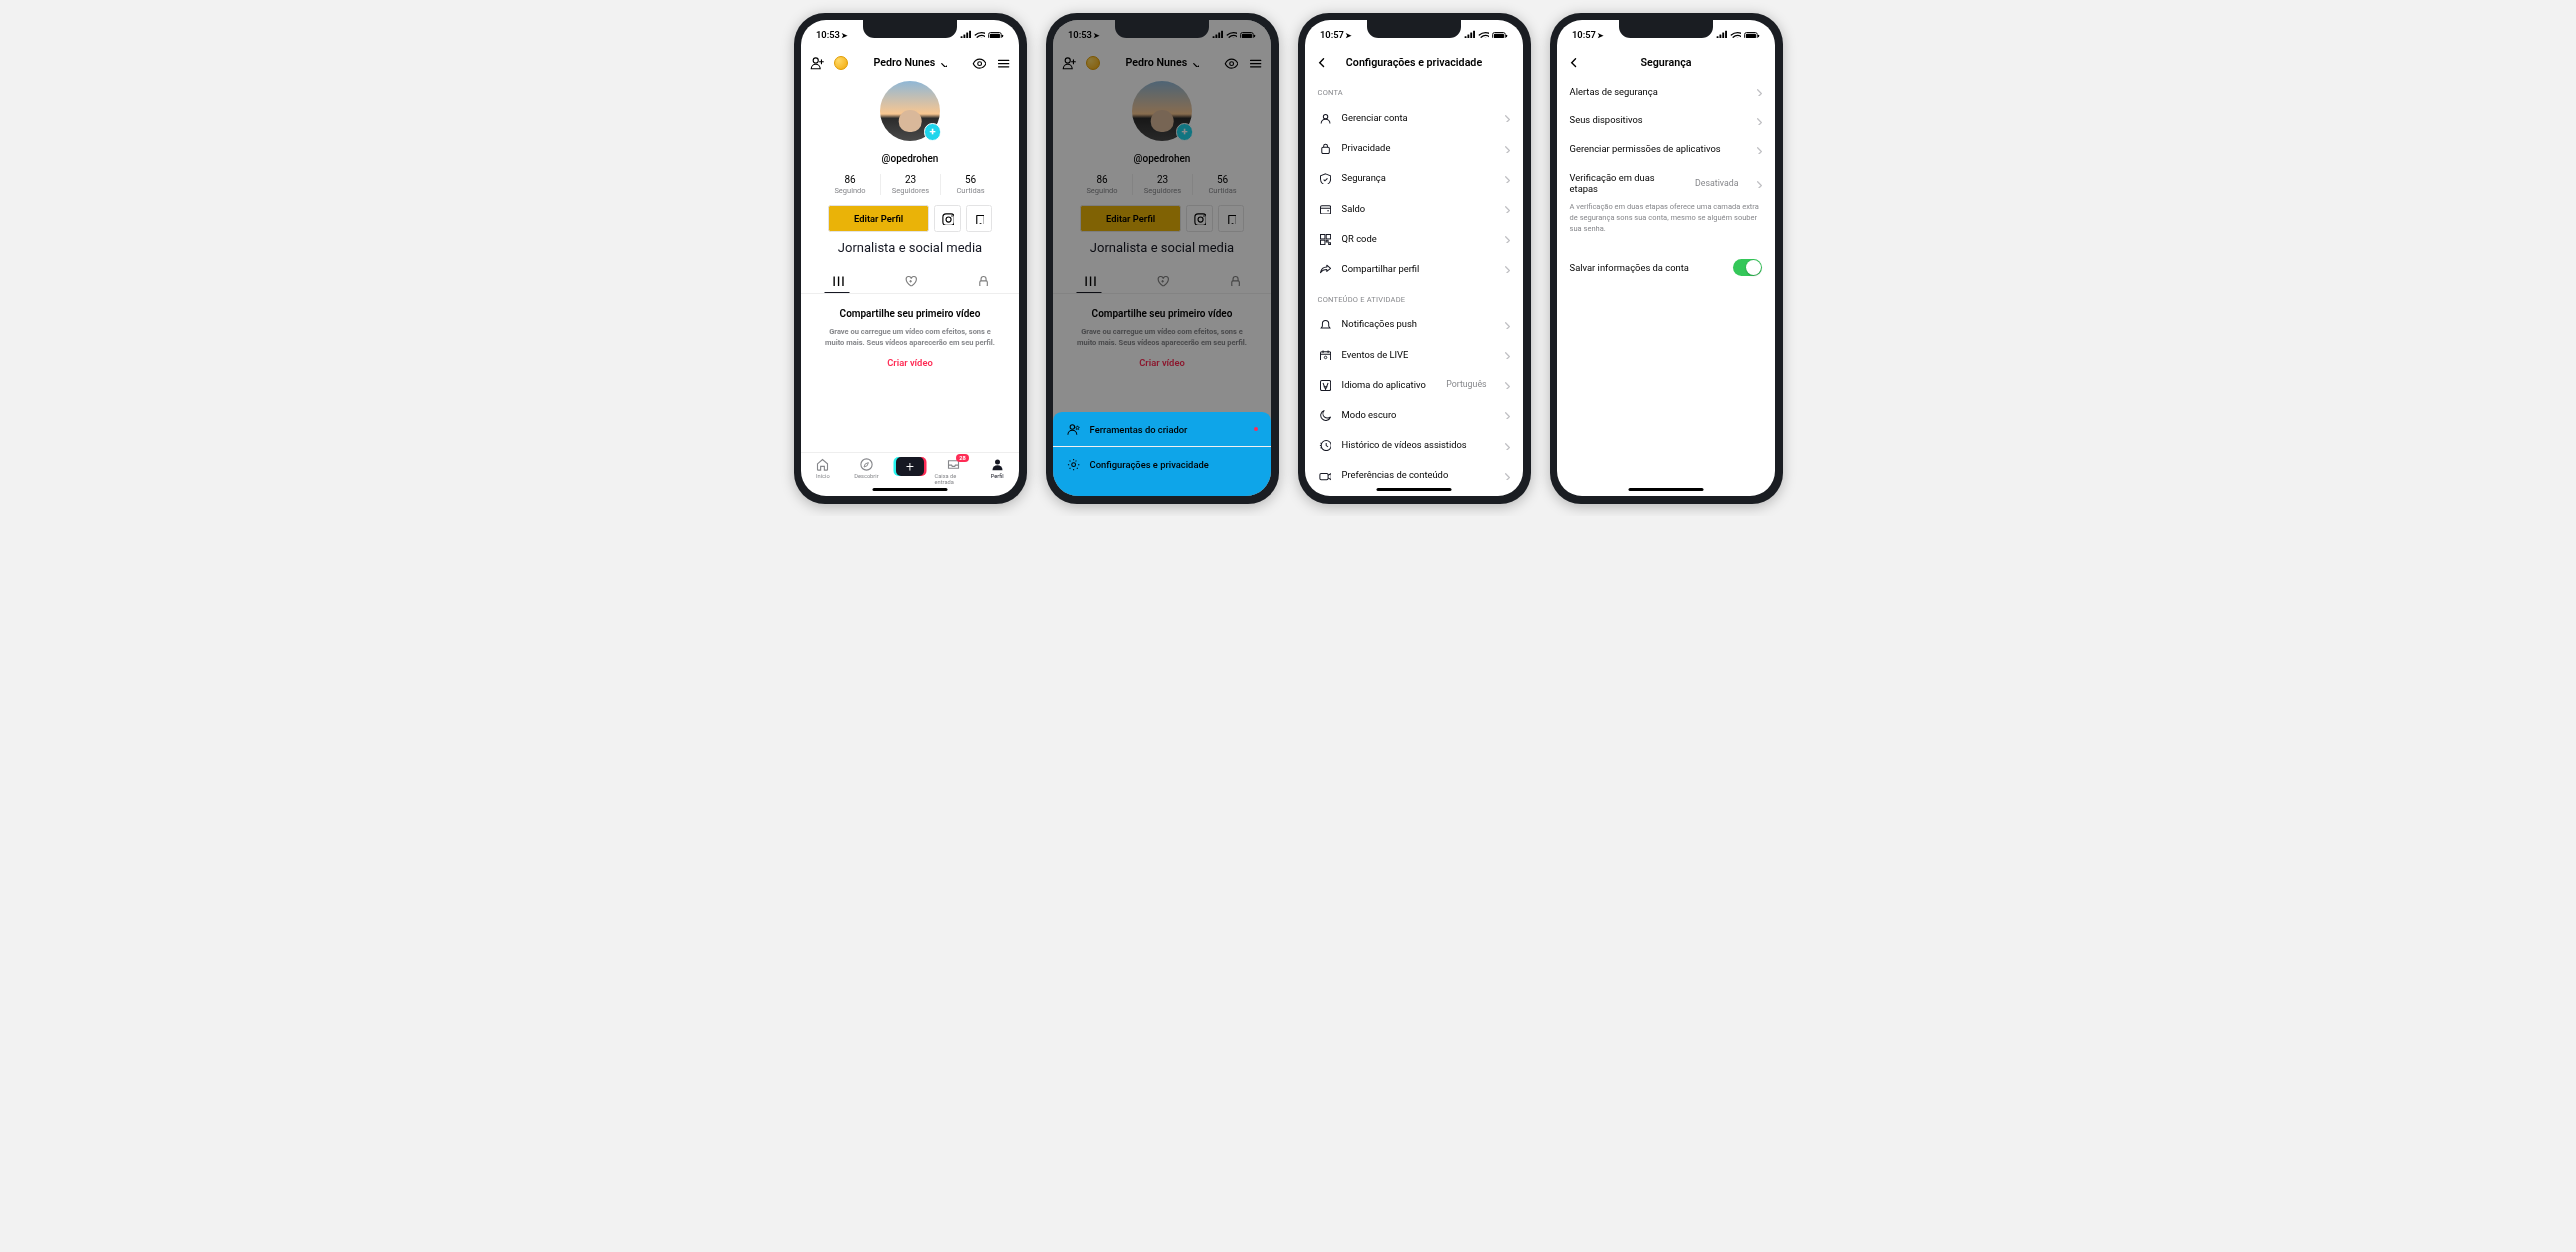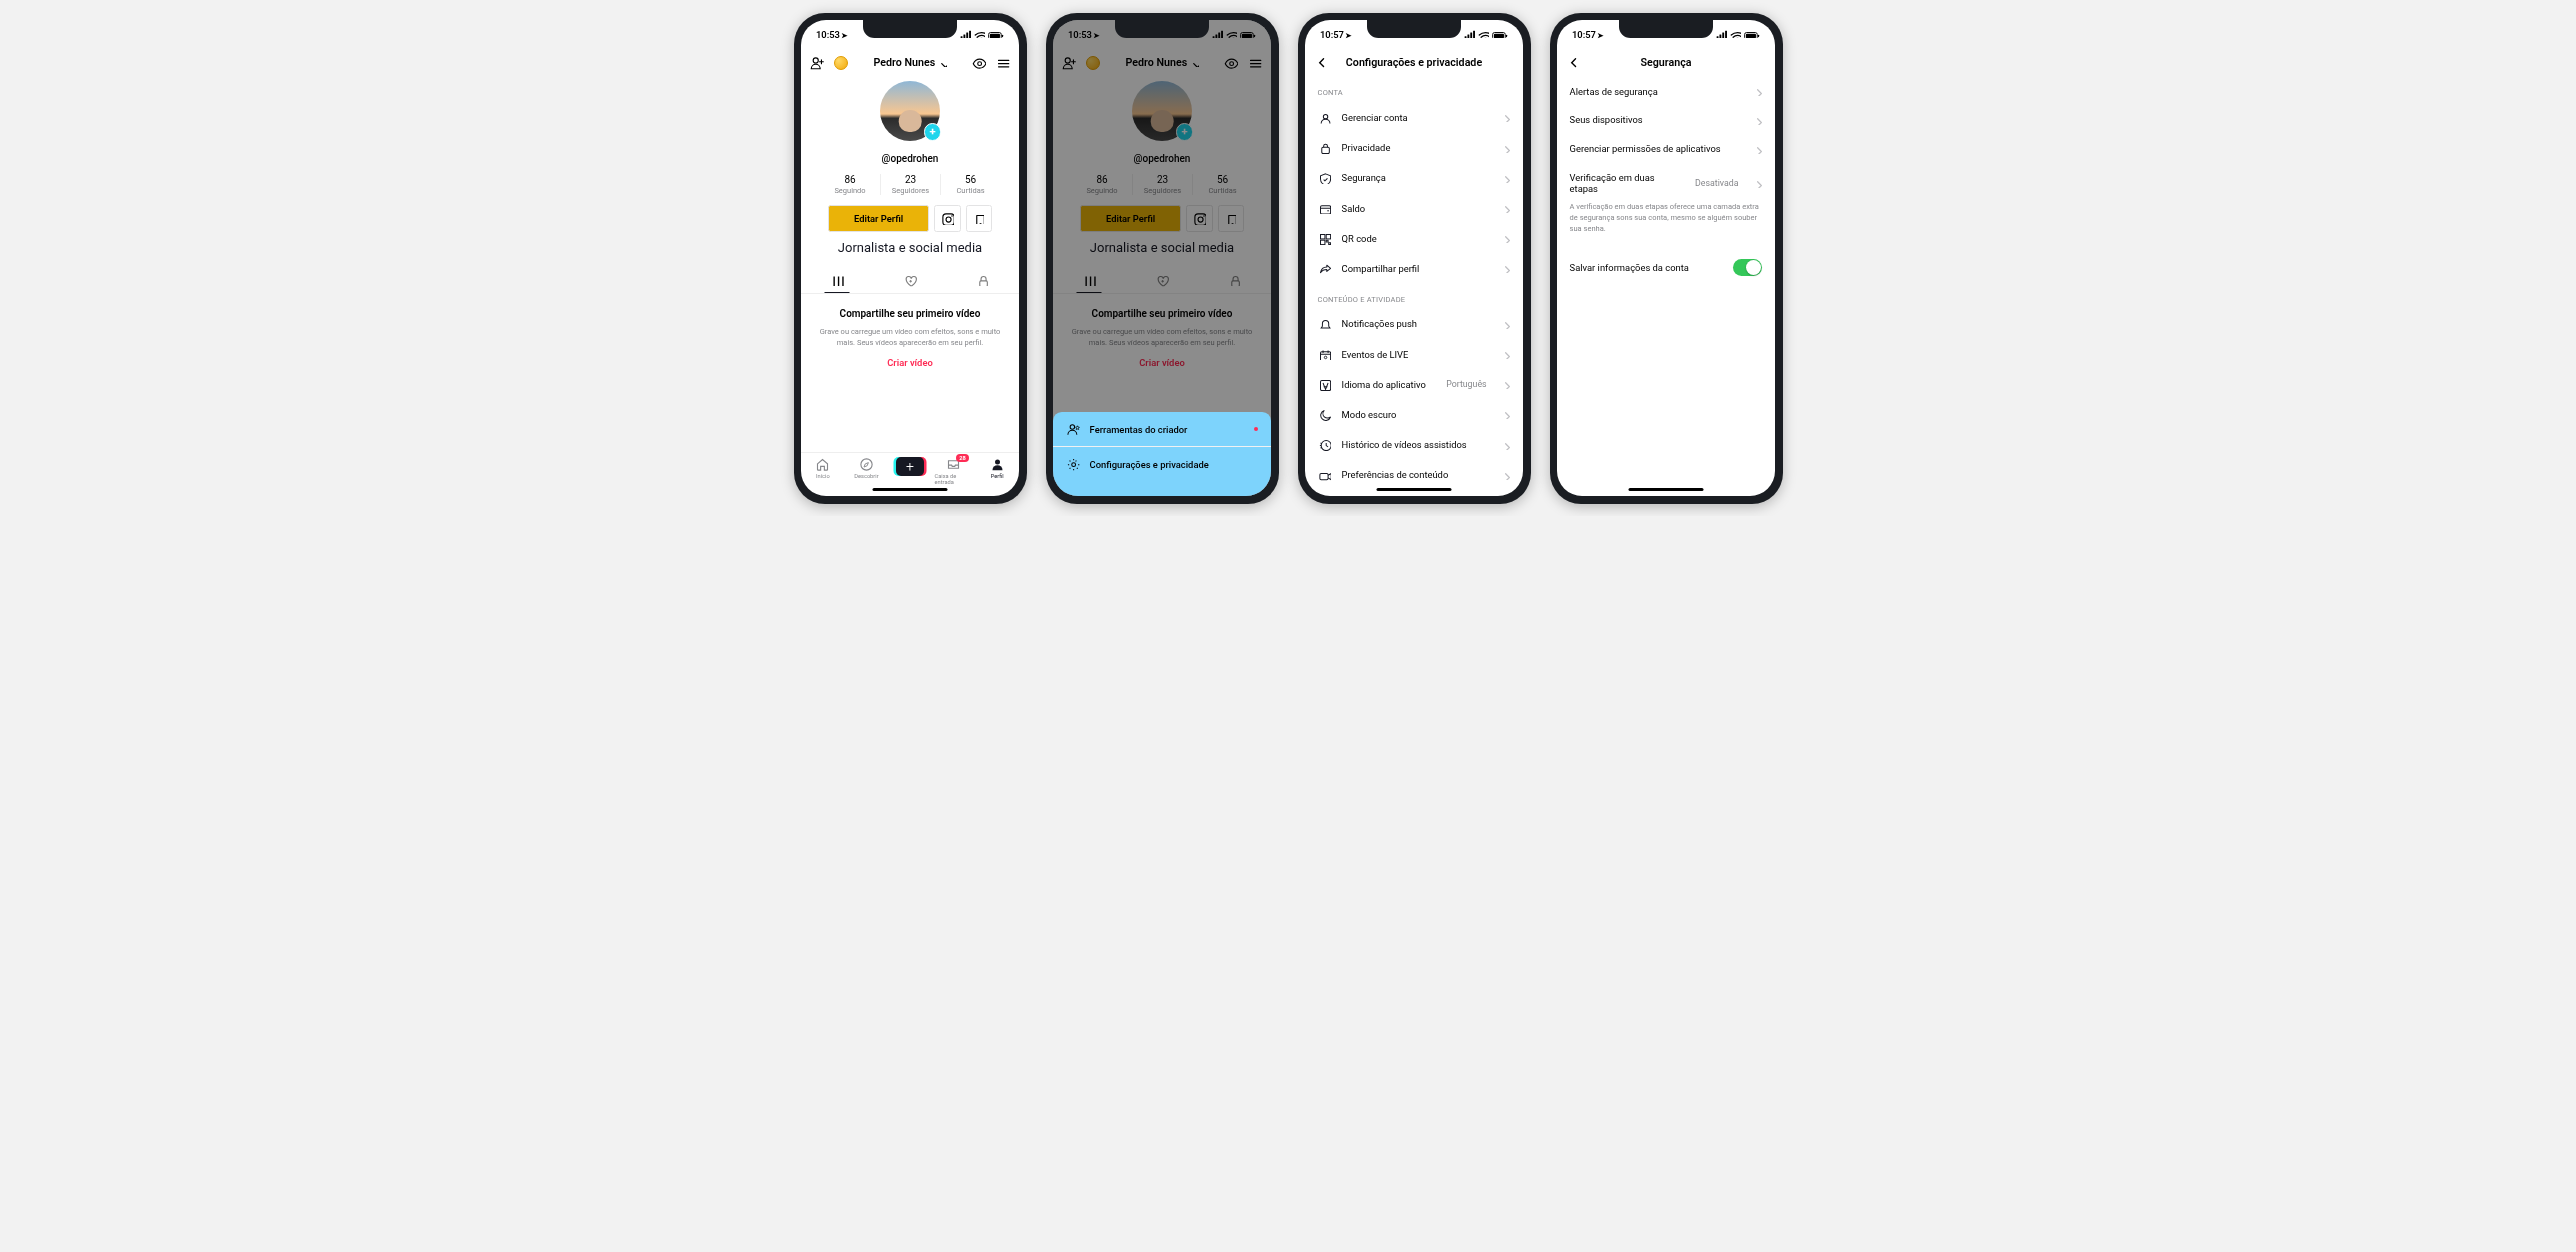--- a/index.html
+++ b/index.html
@@ -70,21 +70,21 @@
   .bio { margin-top: 8.8px; font-size: 13px; color: #161823; }
 
   .tabs-row { display: flex; width: 100%; margin-top: 11.3px; border-bottom: 0.6px solid #eee; }
   .tab { flex: 1; height: 26.4px; display: flex; align-items: center; justify-content: center; cursor: pointer; position: relative; }
   .tab.active::after { content:''; position:absolute; bottom:0; left:50%; transform:translateX(-50%); width:25px; height:1.3px; background:#161823; }
   .tab svg { opacity: 0.5; }
   .tab.active svg { opacity: 1; }
 
   .empty-state { padding: 14px 17.6px; text-align: center; }
   .empty-title { font-size: 10px; font-weight: 600; margin-bottom: 8px; }
-  .empty-sub { font-size: 7.5px; color: #86878b; line-height: 1.4; }
+  .empty-sub { font-size: 7.5px; color: #86878b; line-height: 1.4; font-weight: bold; }
   .empty-link { margin-top: 8.8px; font-size: 9.4px; font-weight: 600; color: #fe2c55; cursor: pointer; }
 
   .tabbar {
     height: 44px; border-top: 0.6px solid #eee; display: flex; align-items: flex-start; padding-top: 3.8px;
     justify-content: space-around;
   }
   .tabbar-item { width: 38px; display:flex; flex-direction:column; align-items:center; gap:1.3px; cursor:pointer; position:relative; color:#86878b; }
   .tabbar-item.active { color:#161823; }
   .tabbar-label { font-size: 5.7px; }
   .create-btn {
@@ -92,21 +92,21 @@
     box-shadow: -2.5px 0 0 #25f4ee, 2.5px 0 0 #fe2c55;
   }
   .badge {
     position:absolute; top:-2.5px; right:3.8px; background:#fe2c55; color:#fff; font-size:5.7px; font-weight:700;
     padding:0.6px 3.1px; border-radius:6.3px;
   }
   .home-indicator { position:absolute; bottom:5px; left:50%; transform:translateX(-50%); width:75px; height:3.1px; background:#000; border-radius:1.9px; }
 
   
   .dim-overlay { position:absolute; inset:0; background:rgba(0,0,0,0.45); z-index:30; }
-  .sheet { position:absolute; bottom:0; left:0; right:0; background:#7dd3fc; border-radius:8.8px 8.8px 0 0; z-index:40; padding-bottom:15px; }
+  .sheet { position:absolute; bottom:0; left:0; right:0; background:#0ea5e9; border-radius:8.8px 8.8px 0 0; z-index:40; padding-bottom:15px; }
   .sheet-row { display:flex; align-items:center; gap:10px; padding:10px 12.6px; cursor:pointer; position:relative; }
   .sheet-row + .sheet-row { border-top:0.6px solid #f1f1f2; }
   .sheet-label { font-size:9.4px; font-weight:500; }
   .dot-red { width:4.4px; height:4.4px; background:#fe2c55; border-radius:50%; margin-left:auto; }
 
   
   .settings-header { height:29px; display:flex; align-items:center; padding:0 8.8px; }
   .settings-header .back { width:19px; cursor:pointer; }
   .settings-header .title { flex:1; text-align:center; font-size:10.7px; font-weight:600; margin-left:-19px; }
   .section-header { font-size:7.5px; color:#86878b; padding:11.3px 12.6px 5px; text-transform:uppercase; letter-spacing:0.2px; }

